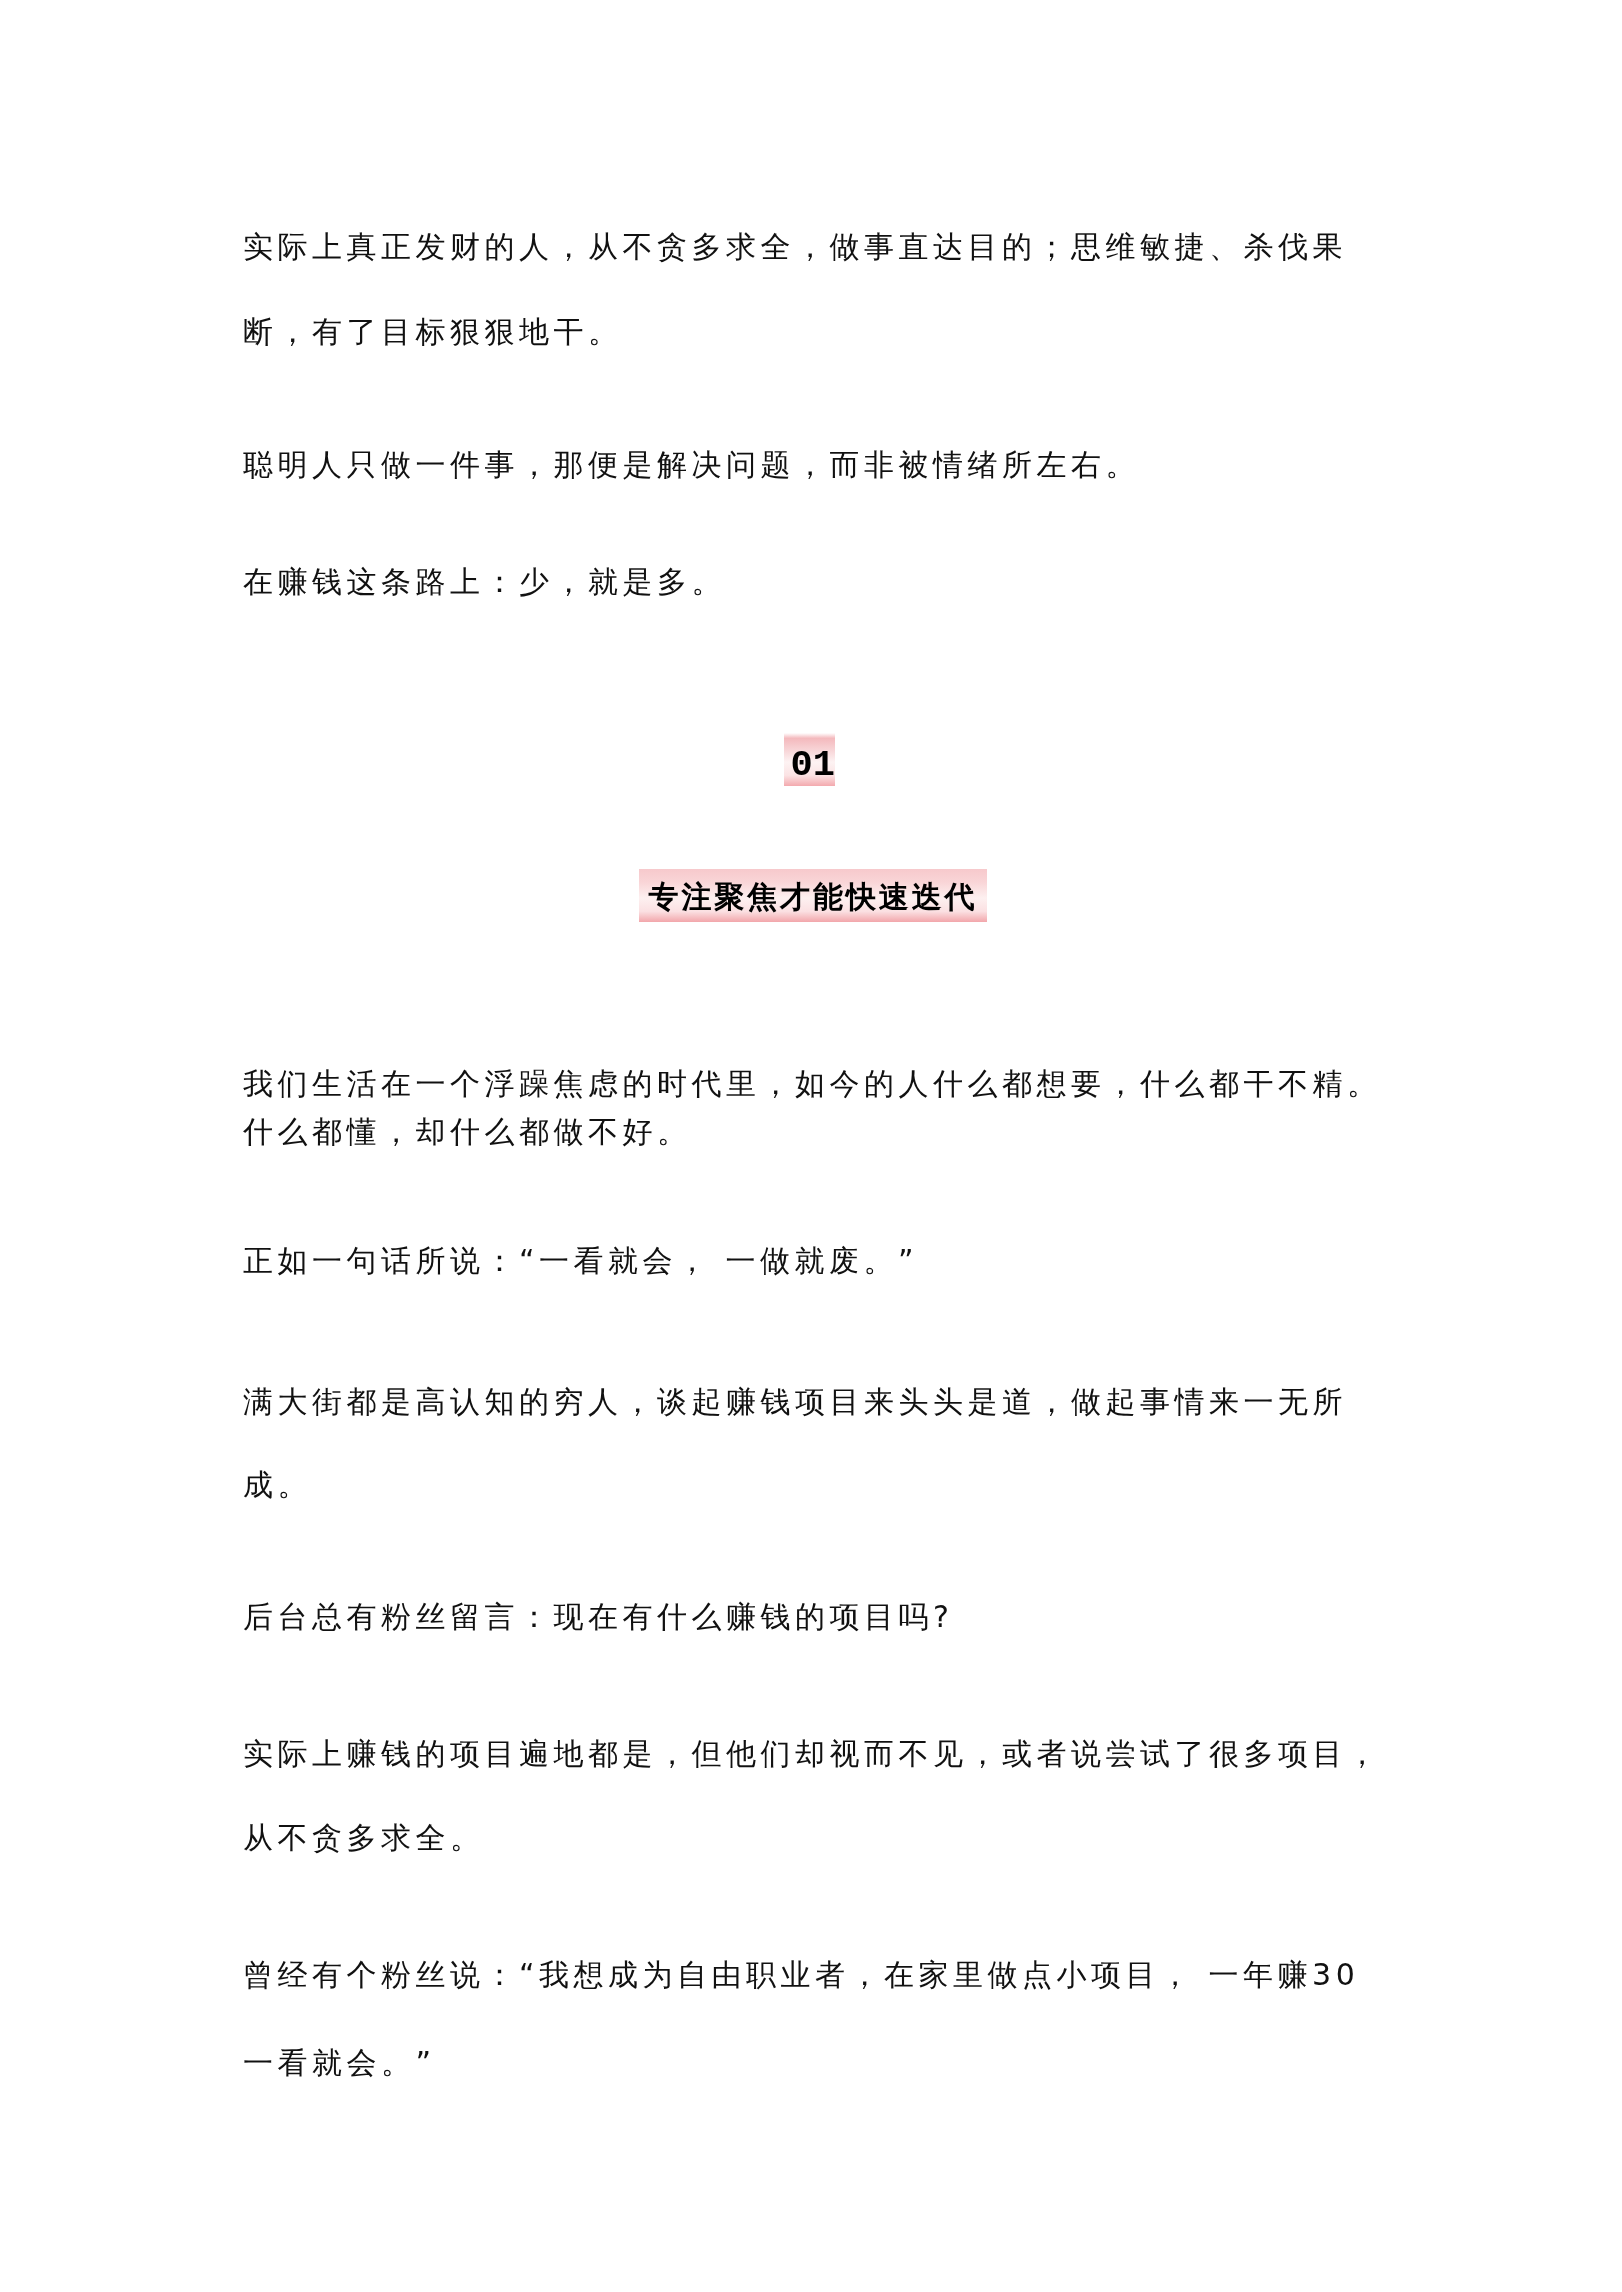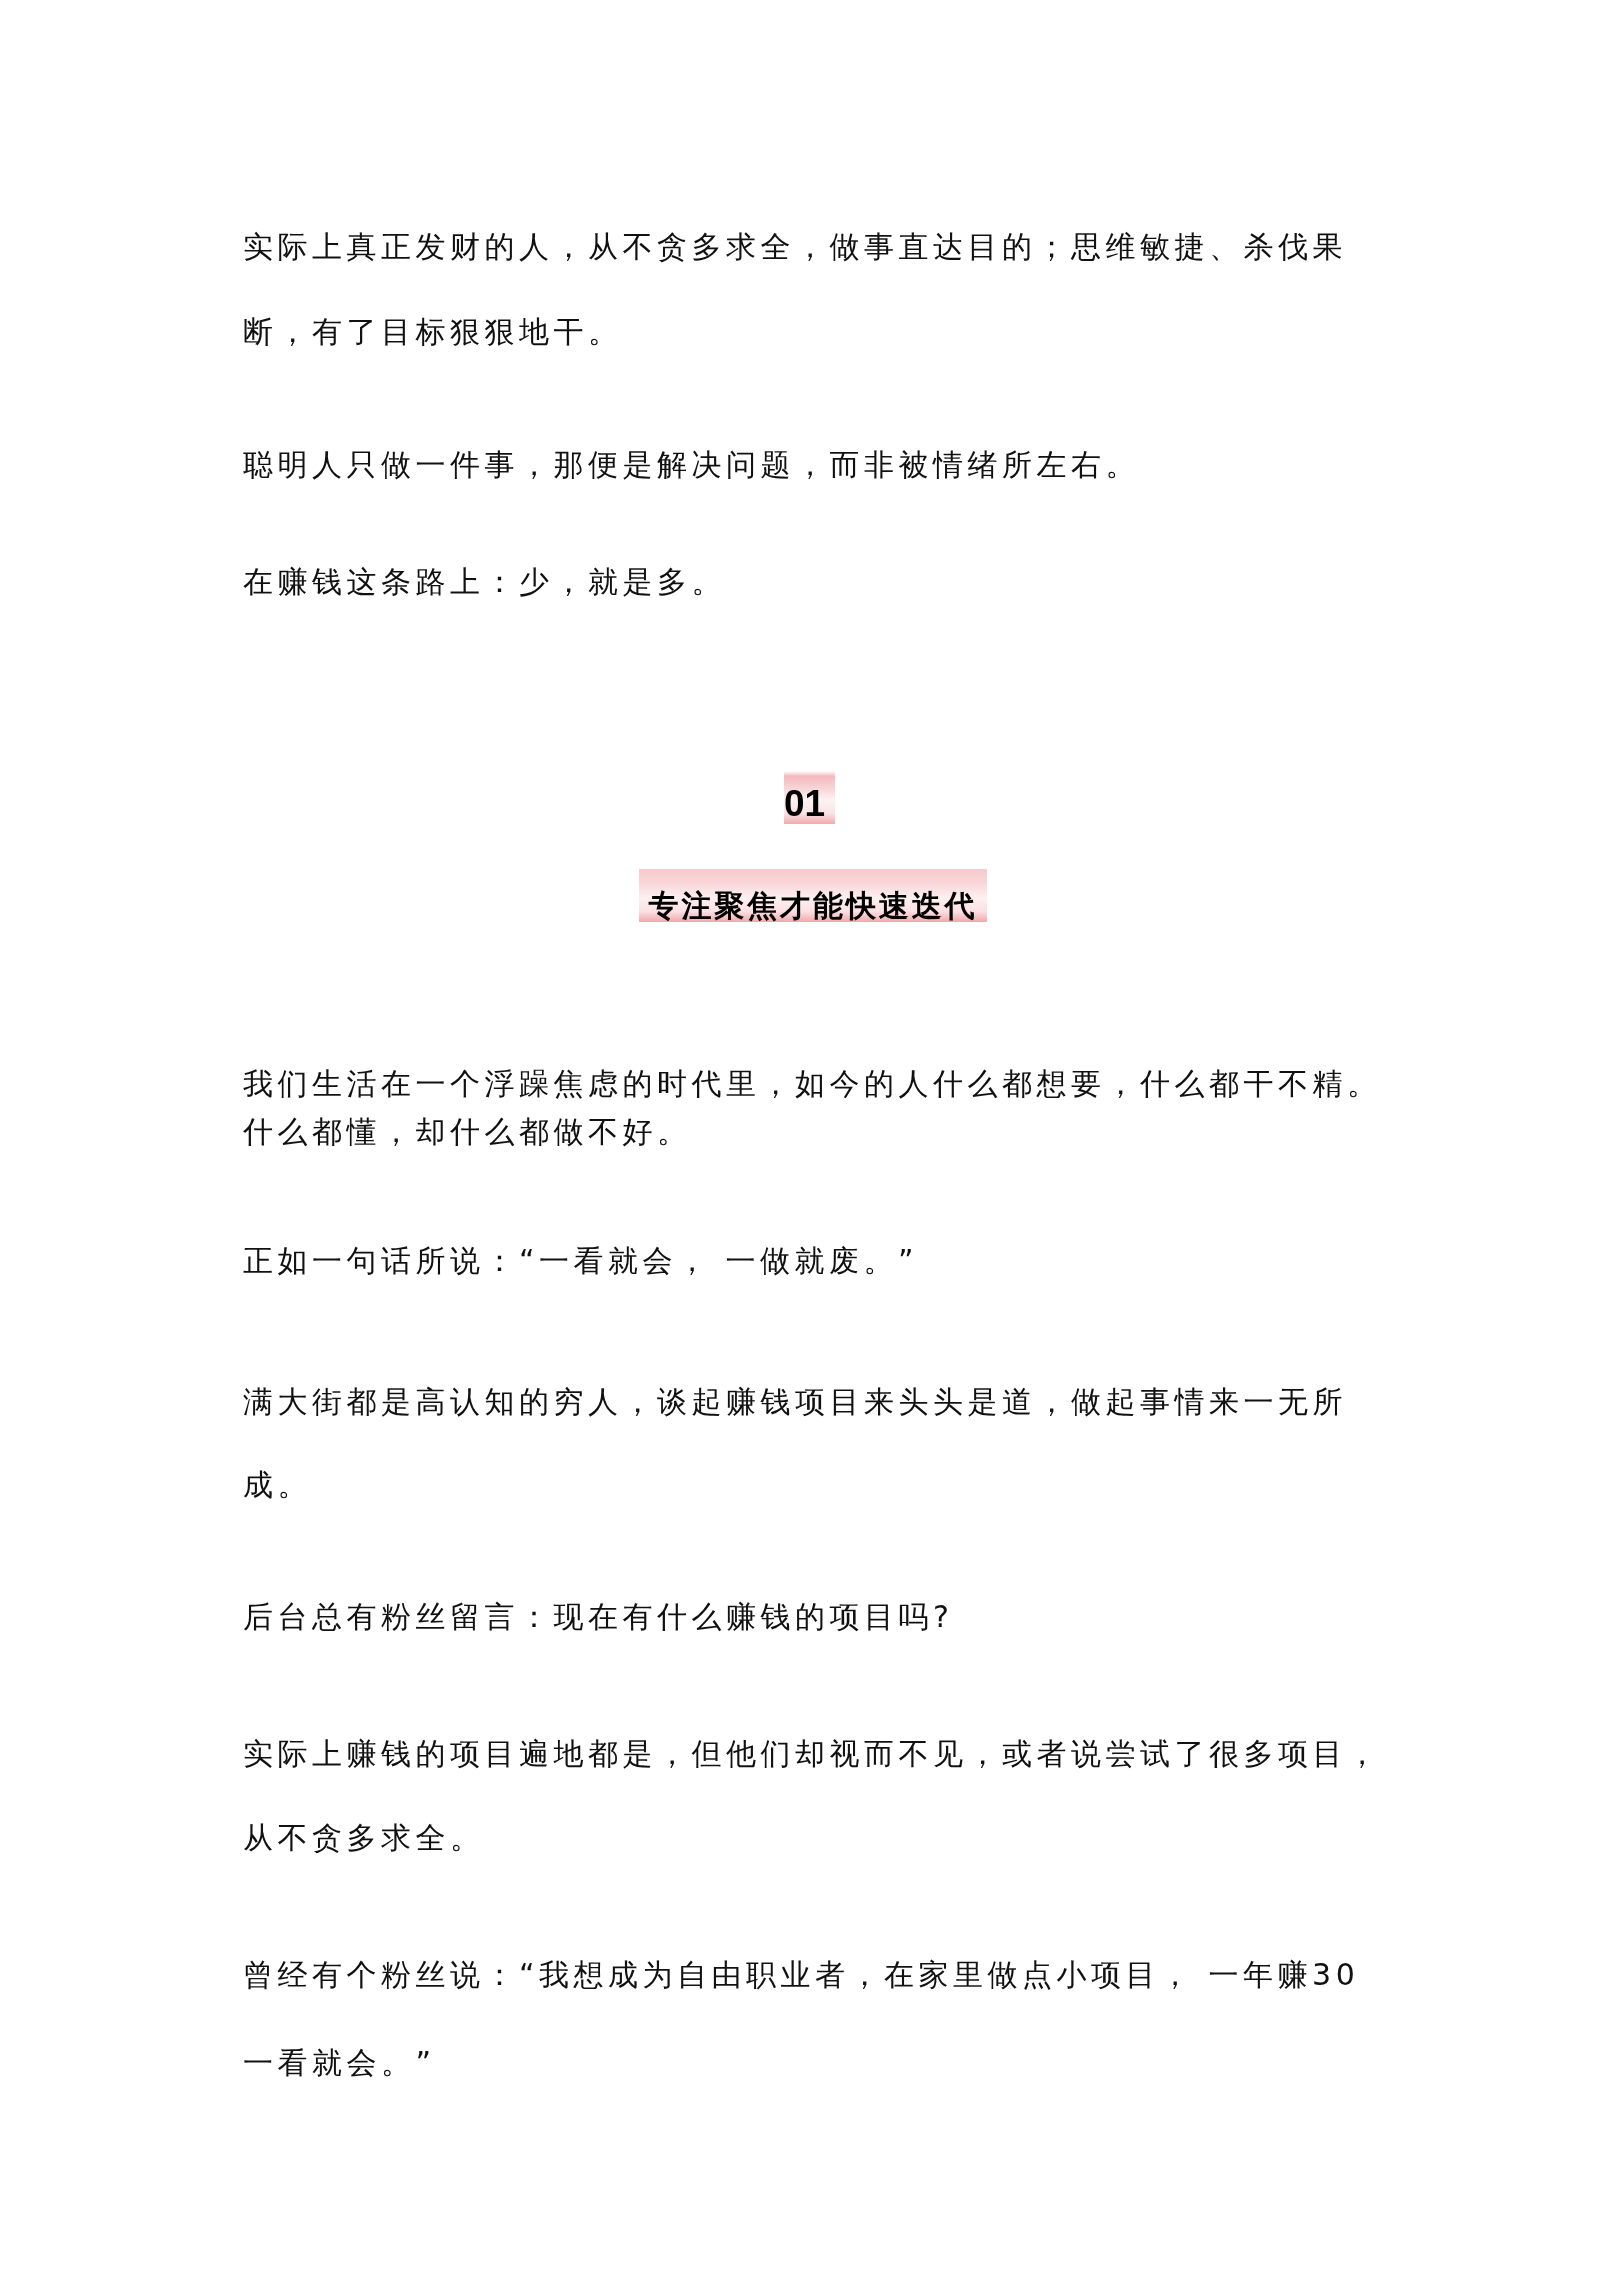--- a/index.html
+++ b/index.html
@@ -1,27 +1,27 @@
 <!DOCTYPE html>
 <html><head>
 <meta charset="utf-8">
 <style>
   html, body { margin: 0; padding: 0; background: #ffffff; }
   body { width: 1622px; height: 2293px; position: relative; overflow: hidden;
          font-family: "DejaVu Sans", "Liberation Sans", sans-serif; color: #111111; }
   .line { position: absolute; left: 243px; font-size: 30px; line-height: 39px; height: 39px;
           letter-spacing: 4.5px; white-space: nowrap; transform: translateY(-19.6px); }
-  .badge { position: absolute; left: 784px; top: 771px; width: 51px; height: 53px;
+  .badge { position: absolute; left: 784px; top: 733px; width: 51px; height: 53px;
            background: linear-gradient(to bottom, #ffffff 0%, #f4b9bd 10%, #f8d8da 35%, #fdf3f3 55%, #fbe3e4 80%, #f3a9ae 100%);
-           font-family: Liberation Sans, sans-serif; font-weight: bold; font-size: 37px;
-           line-height: 53px; text-align: left; color: #000; padding-top: 5.9px; box-sizing: border-box; }
+           font-family: Liberation Mono, monospace; font-weight: bold; font-size: 37px;
+           line-height: 53px; text-align: right; color: #000; padding-top: 5.9px; box-sizing: border-box; }
   .heading { position: absolute; left: 639px; top: 869px; width: 348px; height: 53px;
              background: linear-gradient(to bottom, #f7c9cc 0%, #f9d5d7 25%, #fdf0f0 55%, #fbe0e2 80%, #f2a6ab 100%);
              font-weight: bold; font-size: 30px; line-height: 53px; text-align: center;
-             letter-spacing: 2.9px; color: #000; padding-top: 10px; box-sizing: border-box; white-space: nowrap; }
+             letter-spacing: 2.9px; color: #000; padding-top: 1px; box-sizing: border-box; white-space: nowrap; }
 </style>
 </head>
 <body>
 
 <div>
   <div class="line" style="top:247px">实际上真正发财的人，从不贪多求全，做事直达目的；思维敏捷、杀伐果</div>
   <div class="line" style="top:332px">断，有了目标狠狠地干。</div>
   <div class="line" style="top:465px">聪明人只做一件事，那便是解决问题，而非被情绪所左右。</div>
   <div class="line" style="top:582px">在赚钱这条路上：少，就是多。</div>
 

